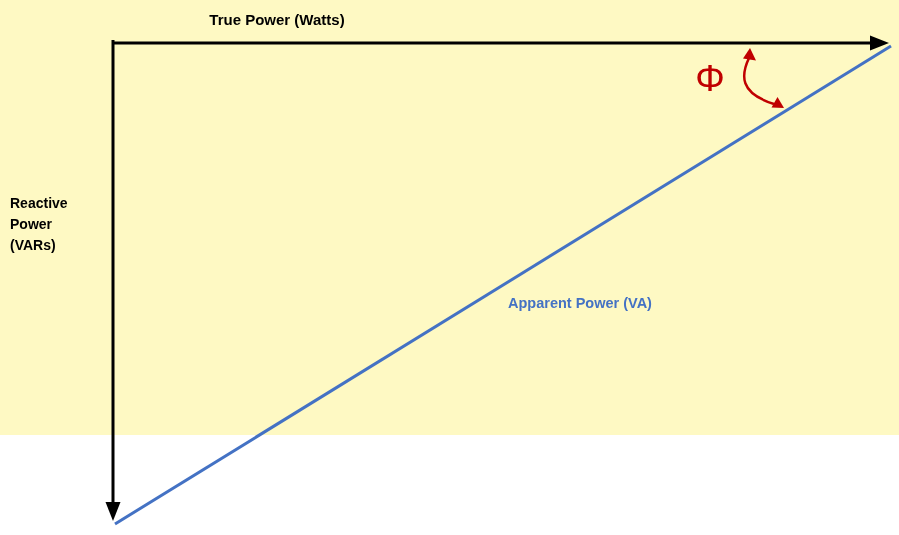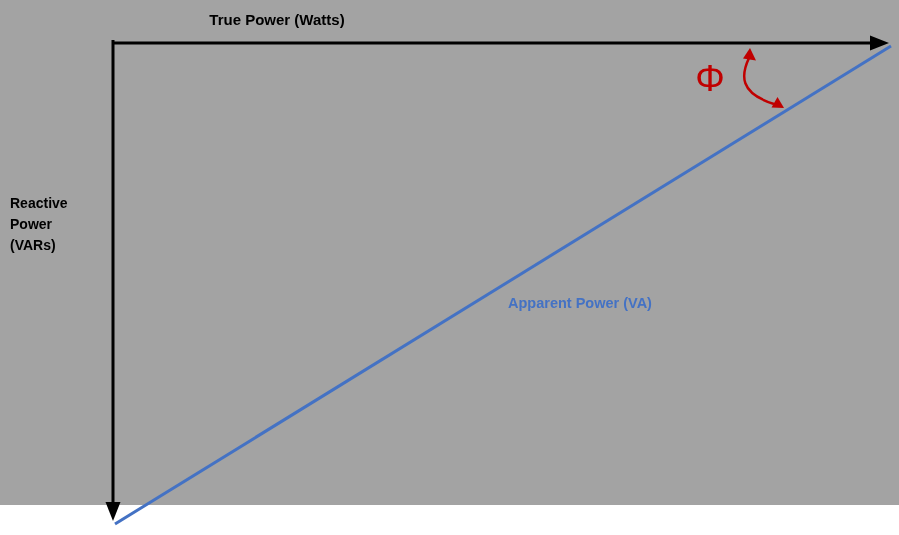--- a/index.html
+++ b/index.html
@@ -6,22 +6,22 @@
     margin: 0;
     padding: 0;
     background: #ffffff;
     width: 899px;
     height: 535px;
     overflow: hidden;
   }
   .diagram-canvas {
     position: relative;
     width: 899px;
-    height: 505px;
-    background: #a3a3a3;
+    height: 435px;
+    background: #fef9c3;
   }
   svg {
     display: block;
     width: 899px;
     height: 535px;
   }
   .axis-label {
     font-family: "Liberation Sans", sans-serif;
     font-weight: 700;
     font-size: 15px;

